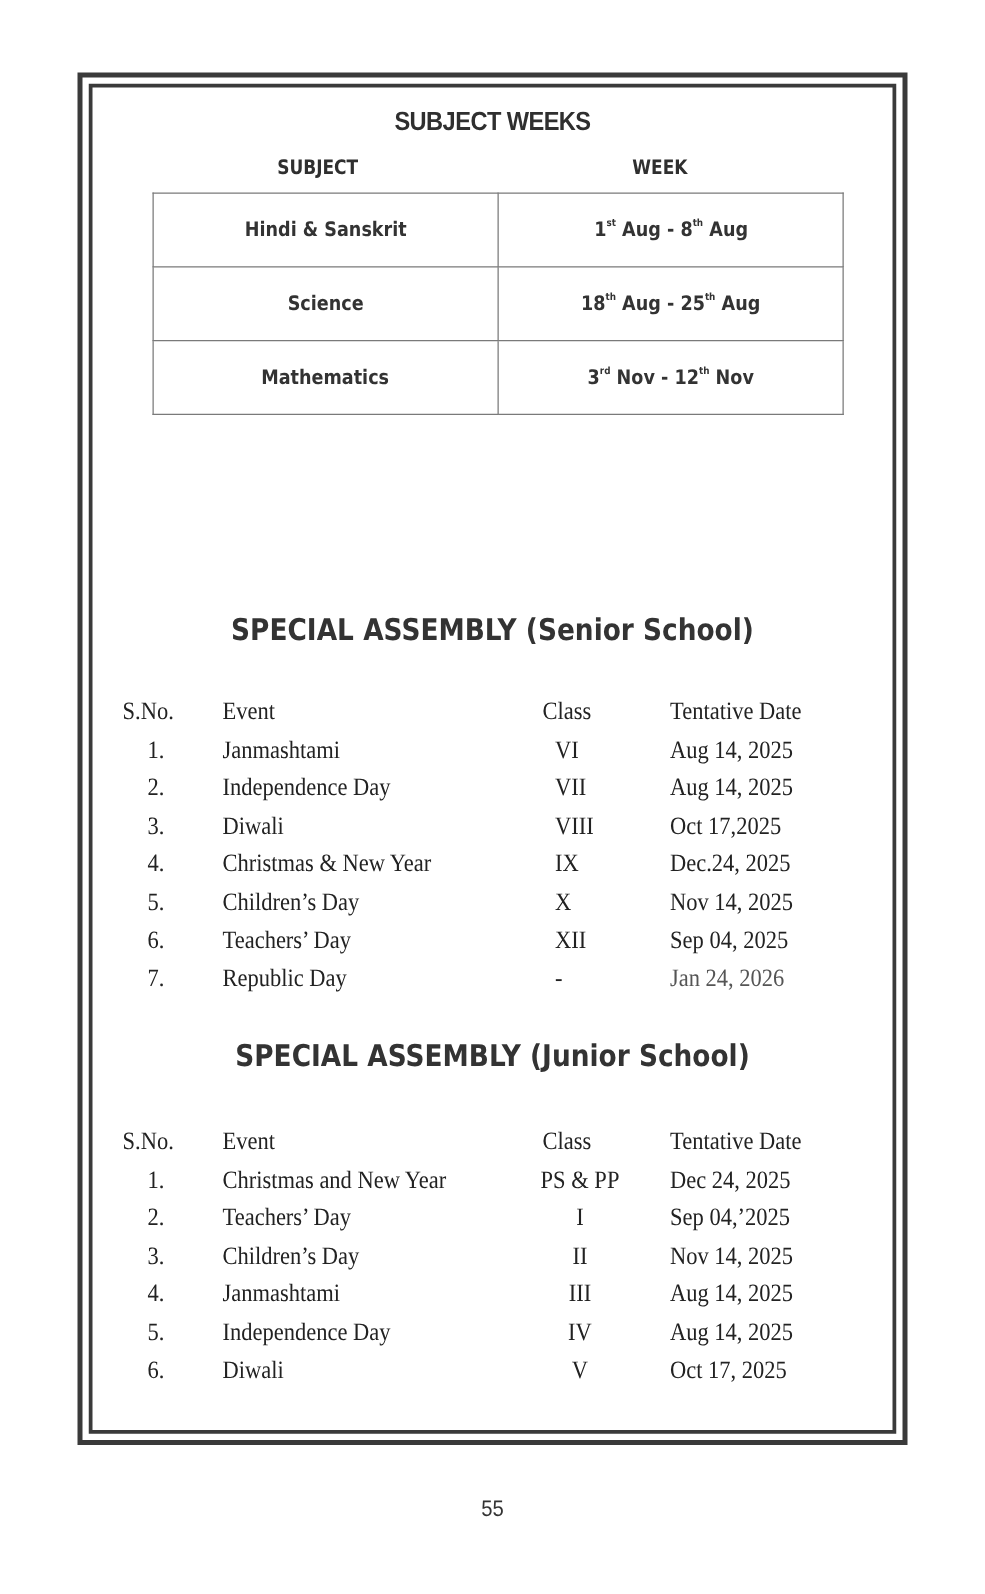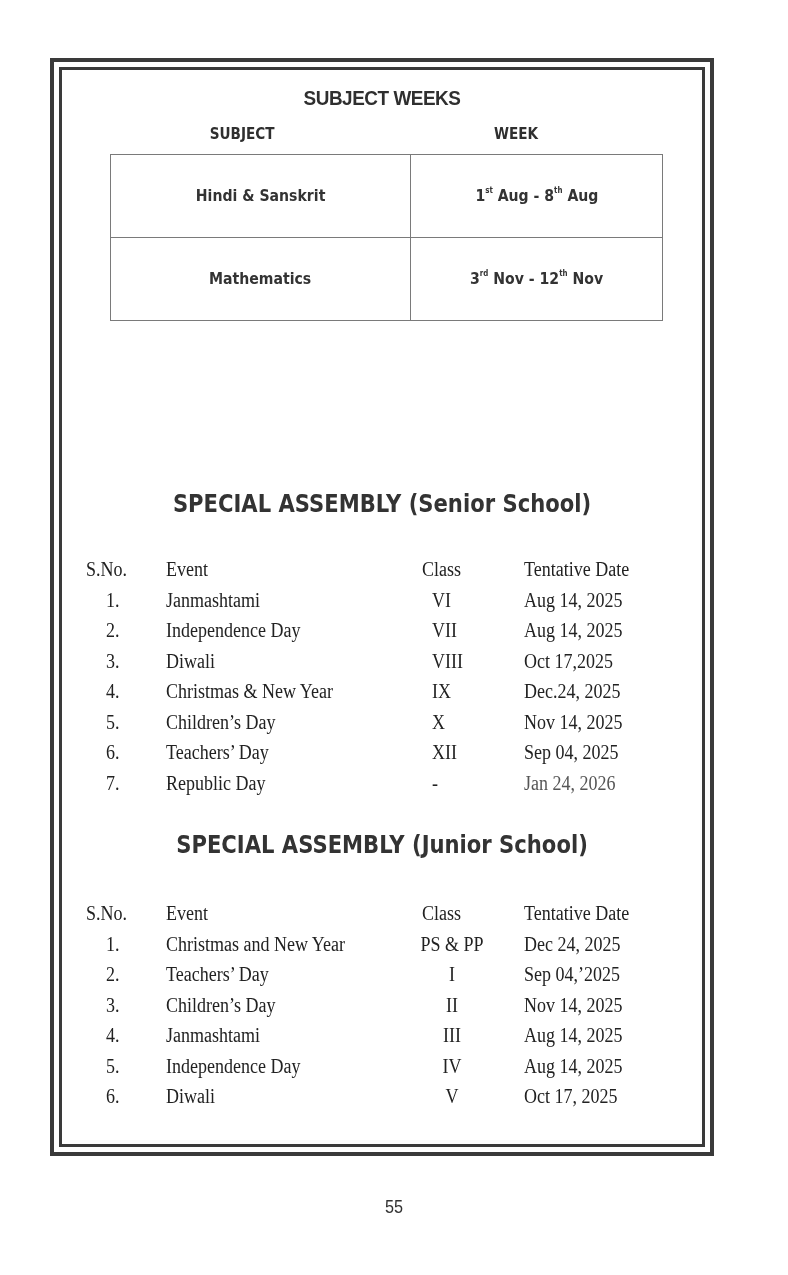--- a/index.html
+++ b/index.html
@@ -1,33 +1,33 @@
 <!DOCTYPE html>
 <html><head>
 <meta charset="utf-8">
 <style>
   html, body { margin: 0; padding: 0; background: #ffffff; }
   body { width: 788px; height: 1275px; position: relative; overflow: hidden;
          font-family: "Liberation Sans", "DejaVu Sans", sans-serif; color: #2b2b2b; }
-  .outer { position: absolute; left: 50px; top: 58px; width: 656px; height: 1090px;
+  .outer { position: absolute; left: 62px; top: 58px; width: 656px; height: 1090px;
            border: 4px solid #3a3a3a; }
   .inner { position: absolute; left: 5px; top: 5px; right: 5px; bottom: 5px;
            border: 3px solid #3a3a3a; }
   .sw-title { position: absolute; left: 0; right: 0; top: 16px; text-align: center;
               font-family: "Liberation Sans", sans-serif; font-weight: bold; font-size: 21px;
               letter-spacing: -0.5px; transform: scaleX(0.9); color: #2f2f2f; }
   .col-head { position: absolute; top: 54px; font-weight: bold; font-size: 16px;
               font-family: "DejaVu Sans", sans-serif; transform: scaleX(0.85); color: #2f2f2f; }
   .col-head.subj { left: 142px; }
   .col-head.week { left: 428px; }
   table.weeks { position: absolute; left: 48px; top: 84px; width: 553px;
                 border-collapse: collapse; }
   table.weeks td { border: 1px solid #7a7a7a; height: 50px; text-align: center;
                    vertical-align: middle; font-family: "DejaVu Sans", sans-serif;
-                   font-weight: bold; font-size: 16px; color: #333; padding: 16px; }
+                   font-weight: bold; font-size: 16px; color: #333; padding: 4px; }
   table.weeks td .w { display: inline-block; transform: scaleX(0.88); line-height: 20px; }
   table.weeks td.c1 { width: 267px; }
   sup { font-size: 8px; vertical-align: 8px; line-height: 0; }
   .asm-title { position: absolute; left: 0; right: 0; text-align: center;
                font-family: "DejaVu Sans", sans-serif; font-weight: bold; font-size: 24px;
                color: #333; transform: scaleX(0.88); }
   .asm { position: absolute; left: 24px; width: 610px;
          font-family: Liberation Serif, serif; font-size: 20px; color: #222; margin-top: 24px; }
   .asm .row { position: relative; height: 30.5px; }
   .asm .row span { position: absolute; top: 0; transform-origin: left top; transform: scaleX(0.9); white-space: nowrap; }
@@ -51,20 +51,24 @@
 
     <div class="sw-title">SUBJECT WEEKS</div>
     <div class="col-head subj">SUBJECT</div>
     <div class="col-head week">WEEK</div>
 
     <table class="weeks">
       <tbody id="weeks-body">
           <tr>
             <td class="c1"><span class="w"><span>Hindi &amp; Sanskrit</span></span></td>
             <td><span class="w"><span>1</span><sup>st</sup> <span>Aug</span><span> - </span><span>8</span><sup>th</sup> <span>Aug</span></span></td>
+          </tr>
+          <tr>
+            <td class="c1"><span class="w"><span>Science</span></span></td>
+            <td><span class="w"><span>18</span><sup>th</sup> <span>Aug</span><span> - </span><span>25</span><sup>th</sup> <span>Aug</span></span></td>
           </tr>
           <tr>
             <td class="c1"><span class="w"><span>Mathematics</span></span></td>
             <td><span class="w"><span>3</span><sup>rd</sup> <span>Nov</span><span> - </span><span>12</span><sup>th</sup> <span>Nov</span></span></td>
           </tr>
         </tbody>
     </table>
 
     <div class="asm-title" style="top:420px;">SPECIAL ASSEMBLY (Senior School)</div>
     <div class="asm senior" id="senior" style="top:464px;">

